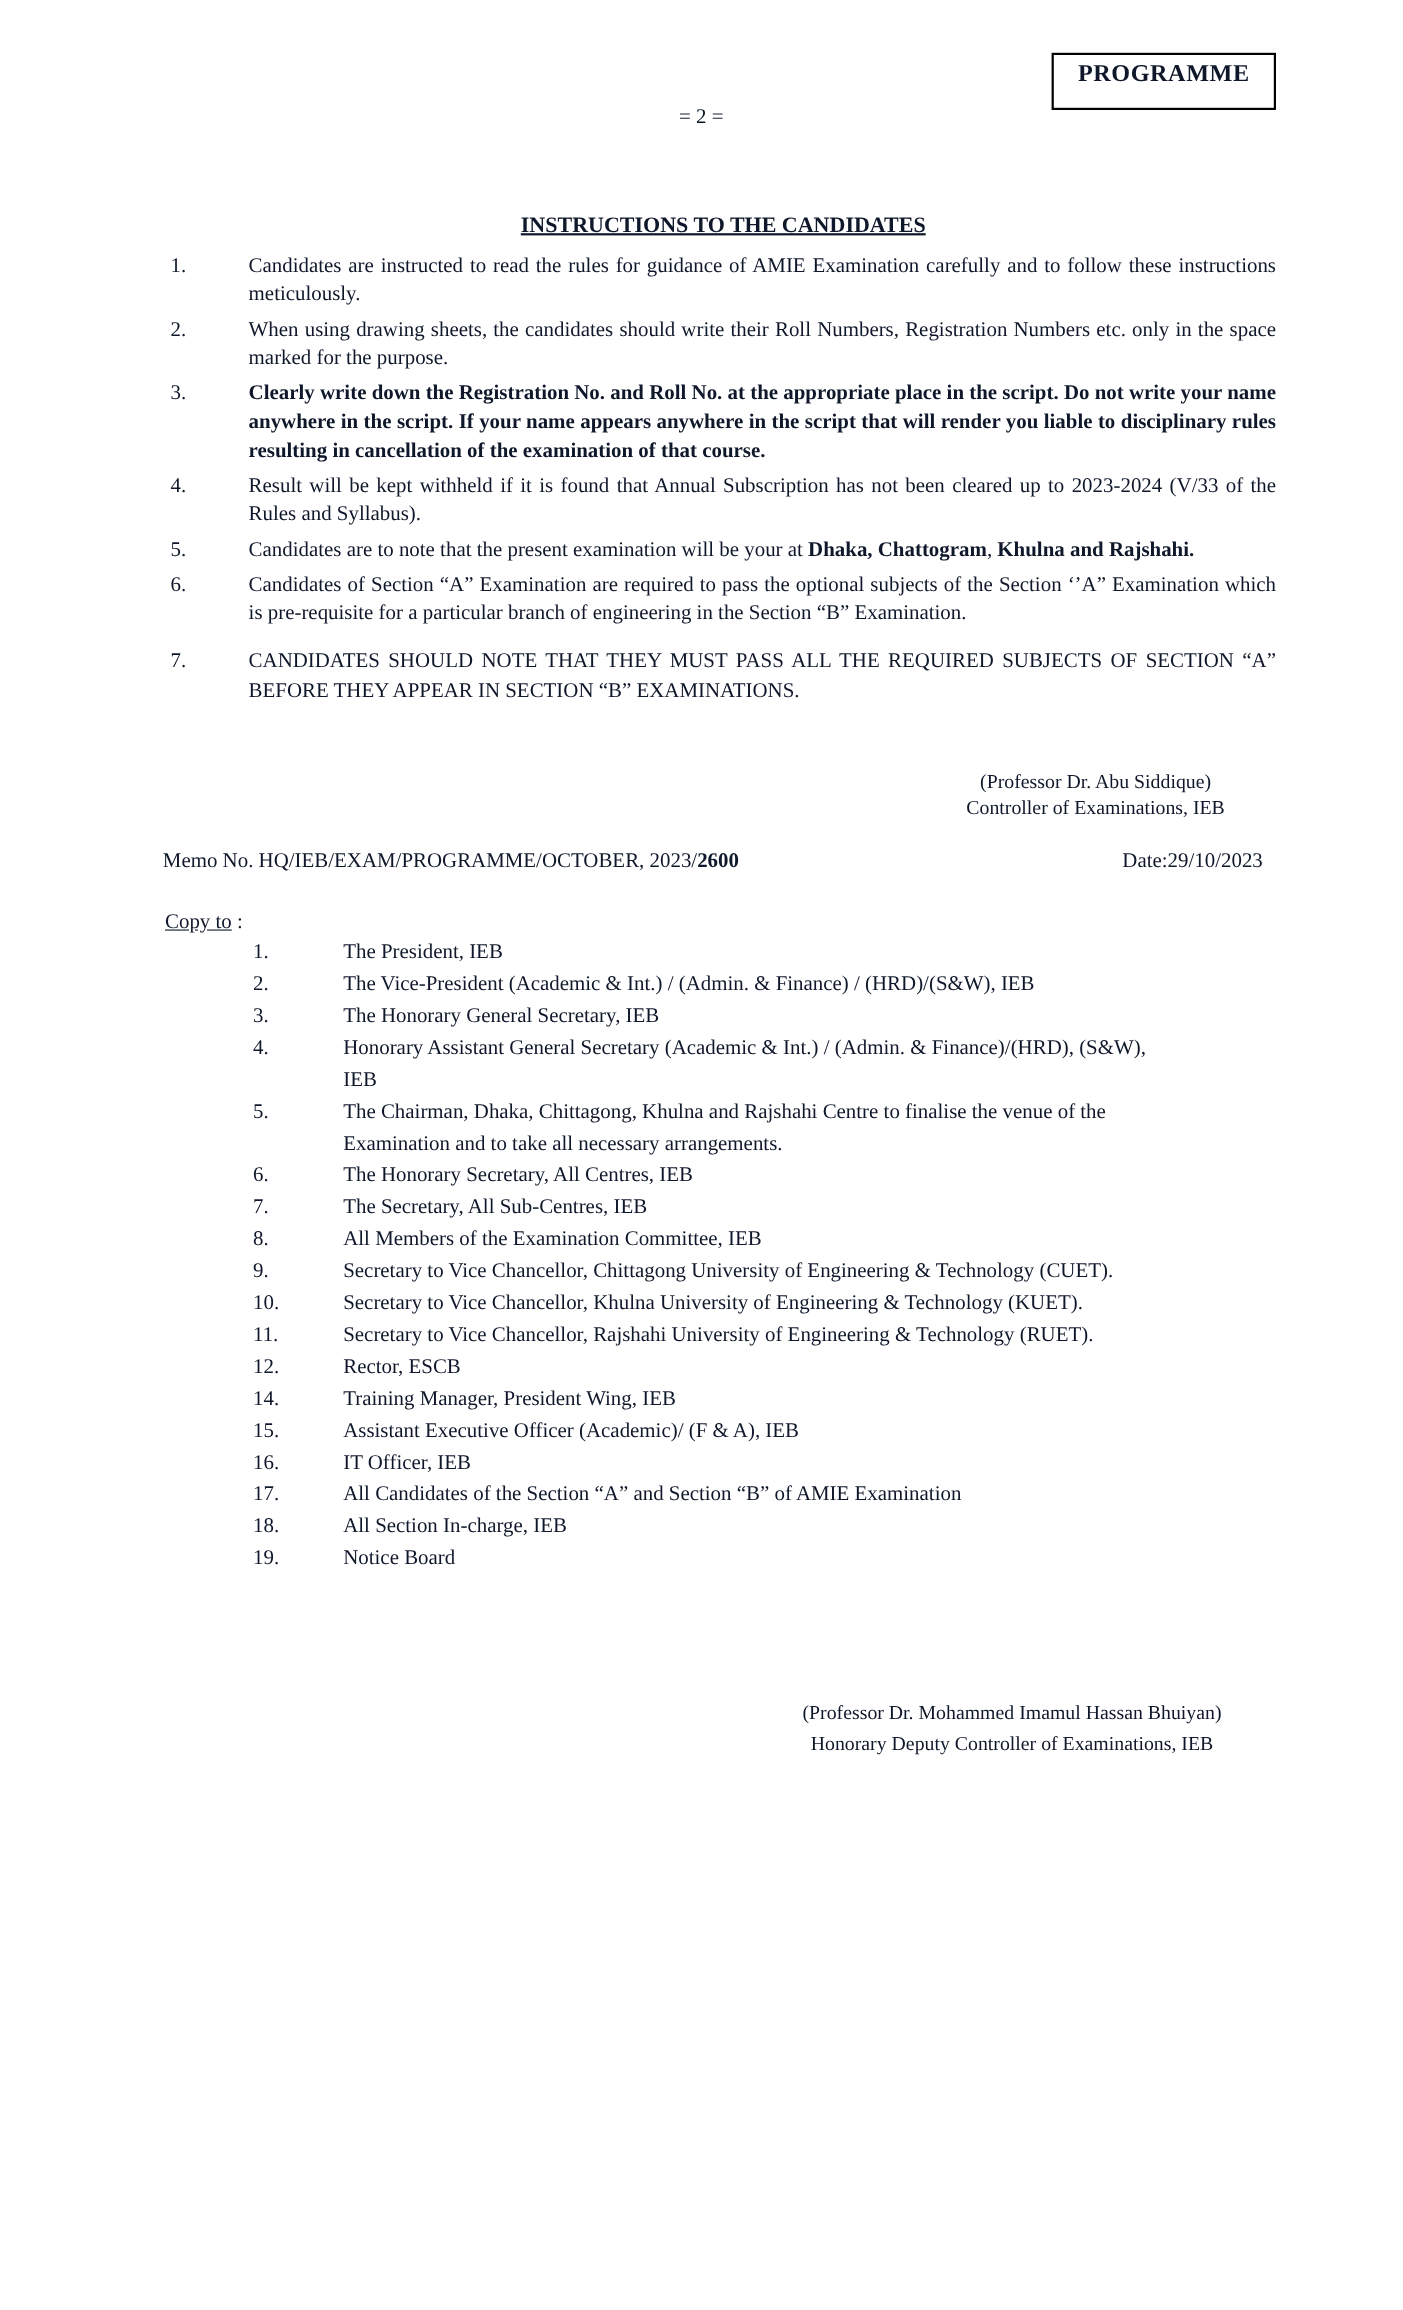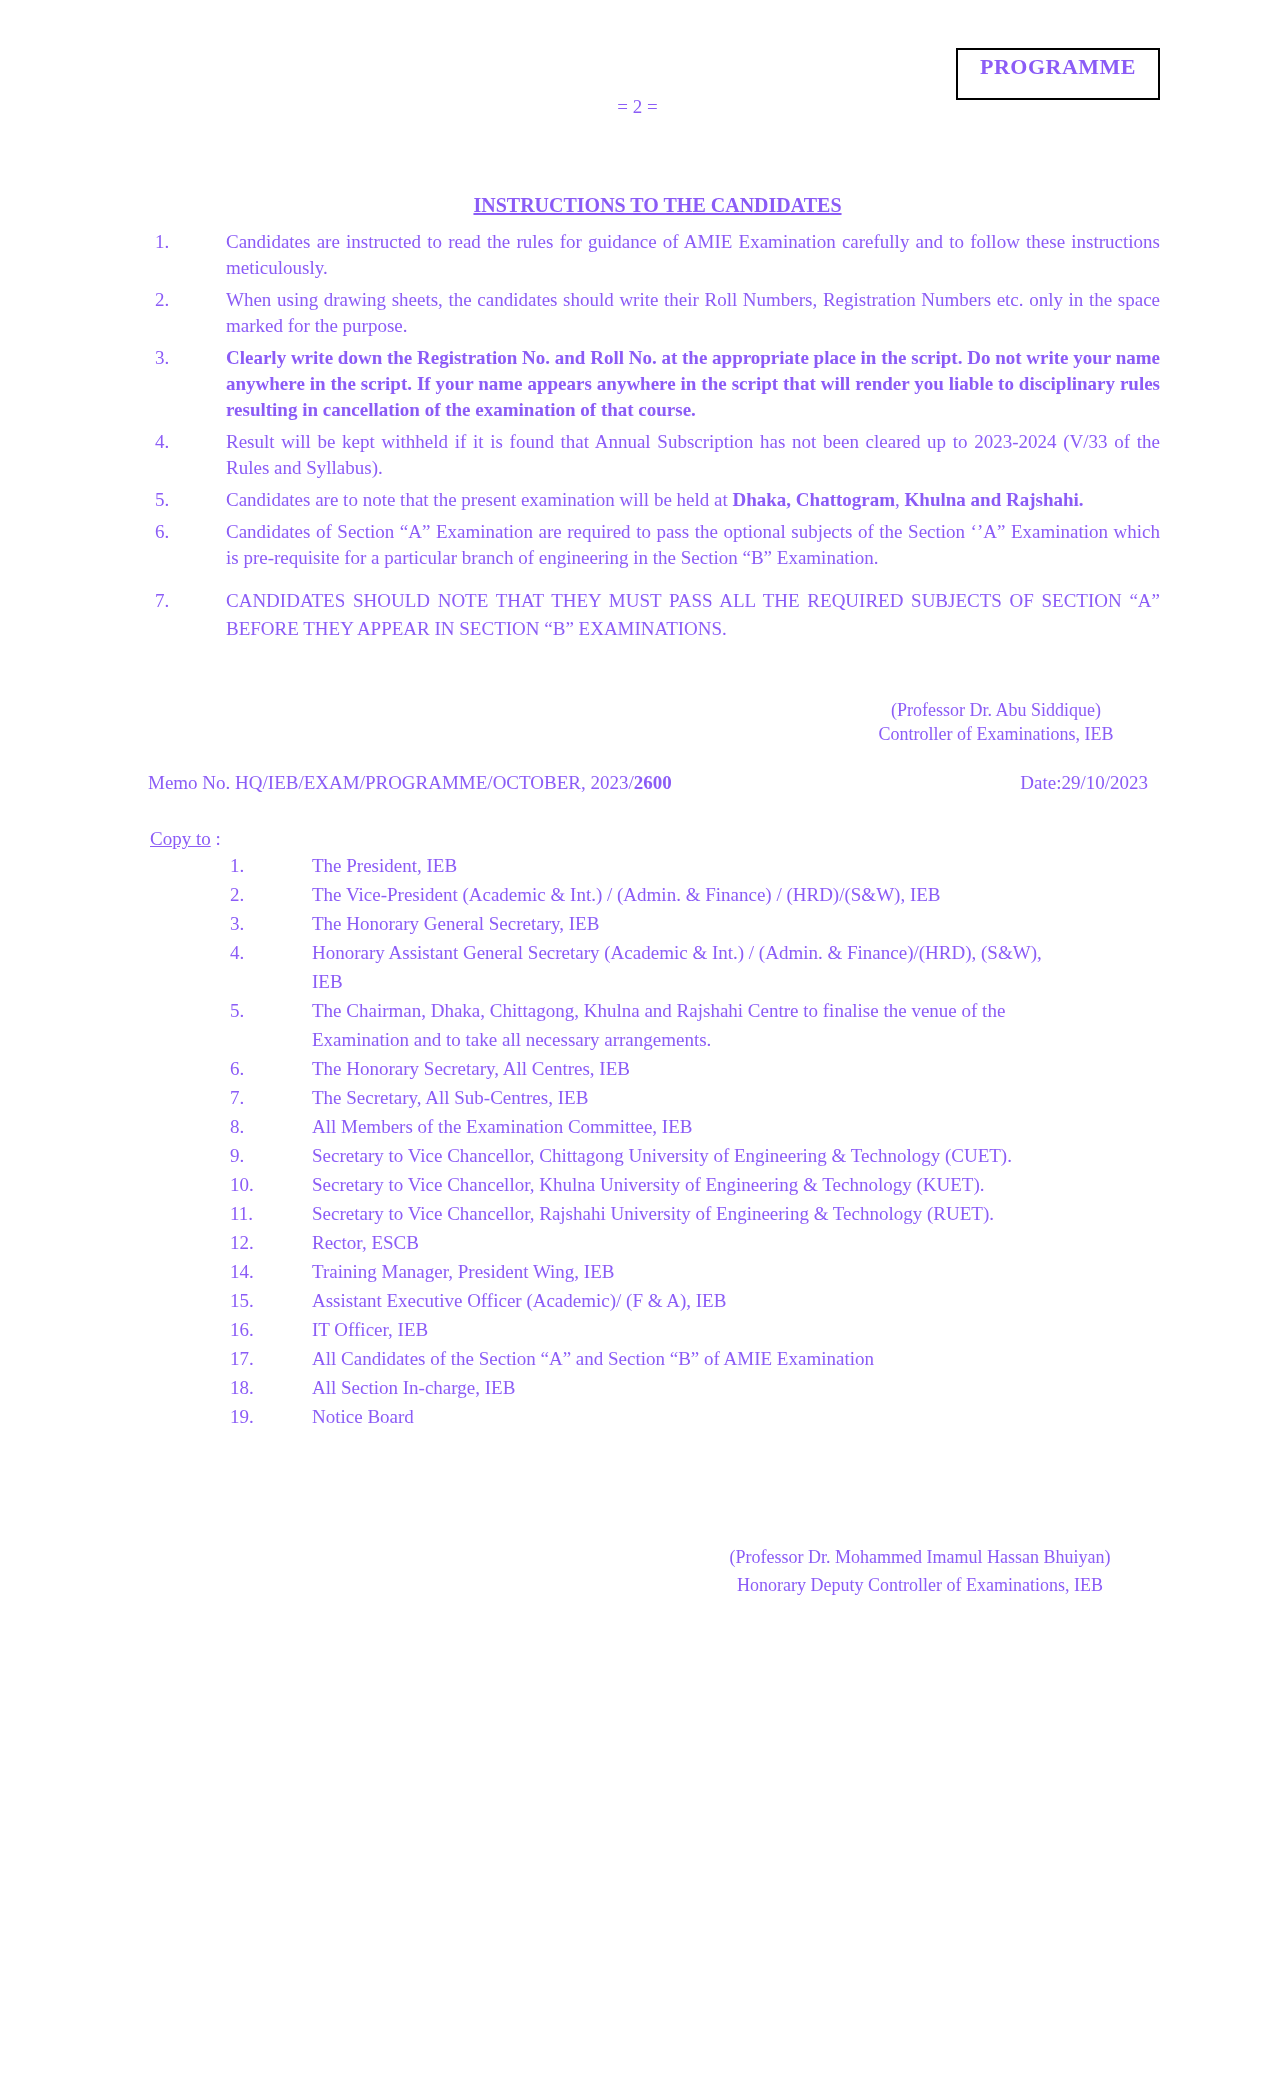--- a/index.html
+++ b/index.html
@@ -1,18 +1,18 @@
 <!DOCTYPE html>
 <html><head>
 <meta charset="utf-8">
 <style>
   html,body { margin:0; padding:0; background:#fff; }
   .page {
     position:relative; width:1275px; height:2100px; margin:0 auto;
-    background:#ffffff; color:#8b5cf6;
+    background:#ffffff; color:#0f172a;
     font-family:"Liberation Serif","DejaVu Serif",serif;
     overflow:hidden;
   }
   .stamp {
     position:absolute; left:956px; top:48px; width:200px; height:44px;
     border:2px solid #000; text-align:center; font-weight:bold;
     font-size:22px; padding-top:4px; letter-spacing:0.5px; box-sizing:content-box;
   }
   .page-num {
     position:absolute; top:96px; left:0; width:100%;
@@ -70,21 +70,21 @@
         <div class="irow">
           <div class="inum">3.</div>
           <div class="itxt"><b>Clearly write down the Registration No. and Roll No. at the appropriate place in the script. Do not write your name anywhere in the script. If your name appears anywhere in the script that will render you liable to disciplinary rules resulting in cancellation of the examination of that course.</b></div>
         </div>
         <div class="irow">
           <div class="inum">4.</div>
           <div class="itxt"><span>Result will be kept withheld if it is found that Annual Subscription has not been cleared up to 2023-2024 (V/33 of the Rules and Syllabus).</span></div>
         </div>
         <div class="irow">
           <div class="inum">5.</div>
-          <div class="itxt"><span>Candidates are to note that the present examination will be held at </span><b>Dhaka, Chattogram</b><span>, </span><b>Khulna and Rajshahi.</b></div>
+          <div class="itxt"><span>Candidates are to note that the present examination will be your at </span><b>Dhaka, Chattogram</b><span>, </span><b>Khulna and Rajshahi.</b></div>
         </div>
         <div class="irow">
           <div class="inum">6.</div>
           <div class="itxt"><span>Candidates of Section “A” Examination are required to pass the optional subjects of the Section ‘’A” Examination which is pre-requisite for a particular branch of engineering in the Section “B” Examination.</span></div>
         </div>
         <div class="irow gap">
           <div class="inum">7.</div>
           <div class="itxt"><span>CANDIDATES SHOULD NOTE THAT THEY MUST PASS ALL THE REQUIRED SUBJECTS OF SECTION “A” BEFORE THEY APPEAR IN SECTION “B” EXAMINATIONS.</span></div>
         </div>
       </div>

